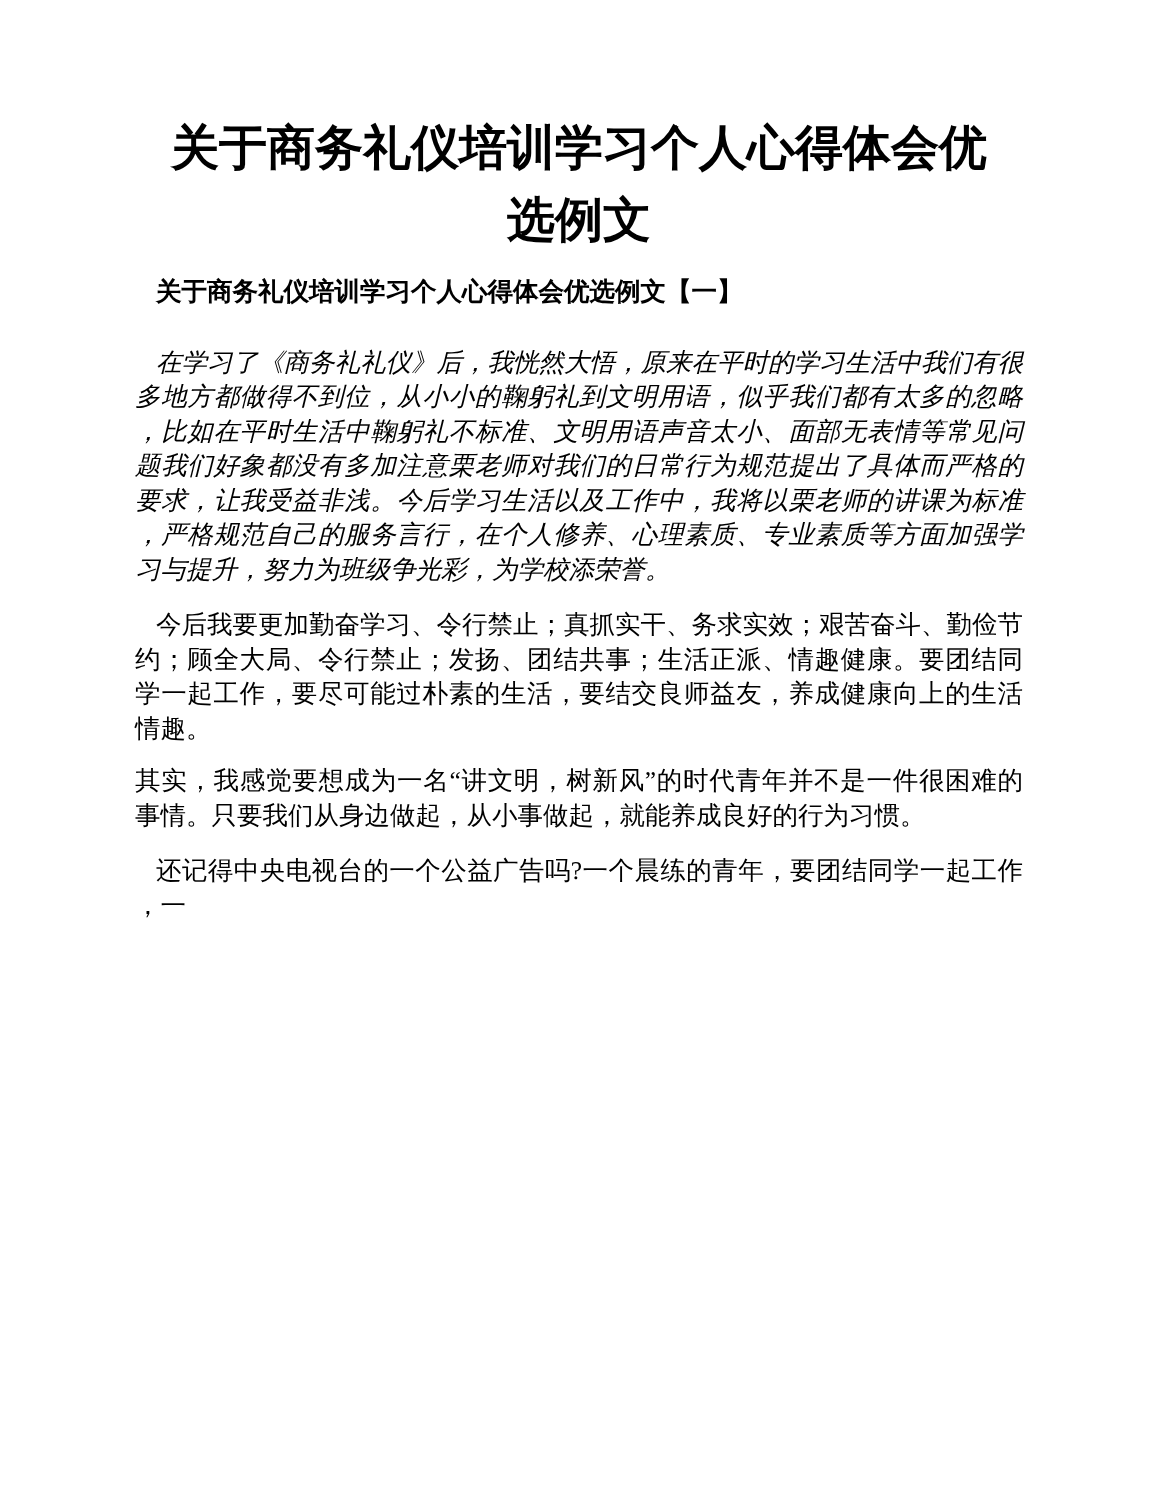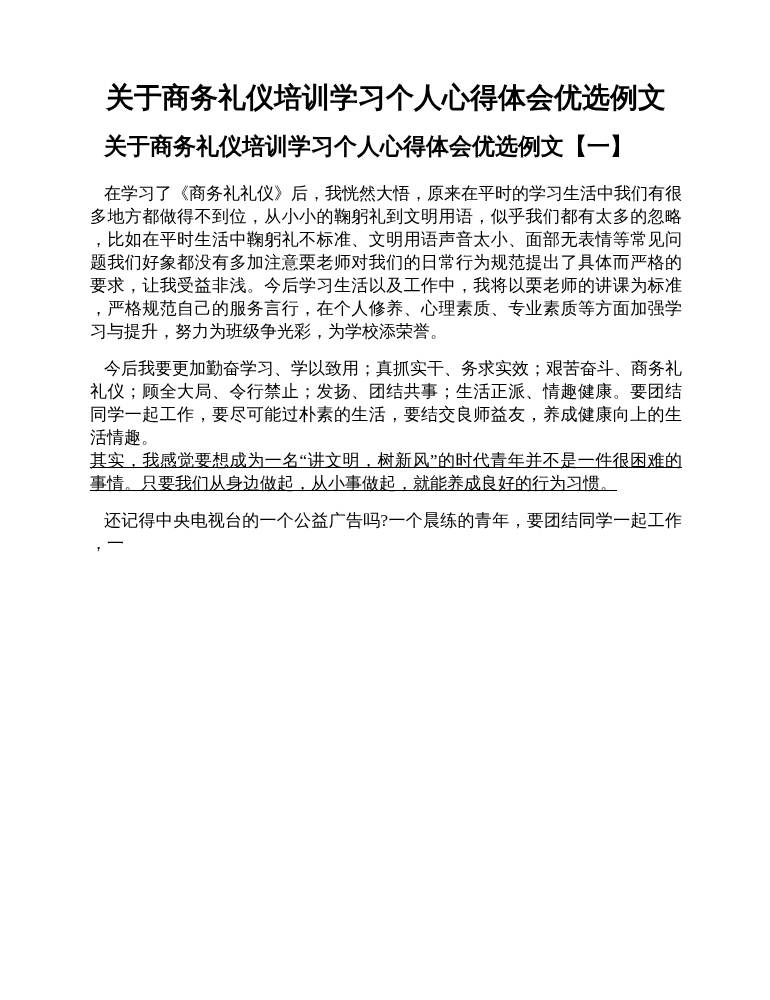--- a/index.html
+++ b/index.html
@@ -16,66 +16,66 @@
   }
   .page {
     box-sizing: border-box;
     width: 770px;
     height: 1000px;
     padding: 74px 88px 0 90px; 
   }
   .doc-title {
     max-width: 560px;
     margin: 0 auto;
-    font-size: 28px;
+    font-size: 32px;
     line-height: 48px;
     font-weight: bold;
     text-align: center;
     word-break: break-all;
     line-break: anywhere;
   }
   .section-heading {
     margin: 13px 0 0 0;
-    font-size: 23px;
+    font-size: 17px;
     line-height: 23px;
     font-weight: bold;
     text-indent: 14px;
     word-break: break-all;
     line-break: anywhere;
   }
   .paragraphs {
     margin-top: 24px;
   }
   .para {
     margin: 14px 0 0 0;
     font-size: 17px;
     line-height: 23px;
     text-align: justify;
     text-indent: 14px;
     word-break: break-all;
     line-break: anywhere;
   }
   .para:first-child {
     margin-top: 0;
+    font-style: italic;
   }
   .para.no-indent {
     text-indent: 0;
   }
   .para.attached {
-    margin-top: 0;
-    text-decoration: underline;
+    margin-top: 12px;
   }
 </style>
 </head>
 <body>
 
 <div class="page">
   <h1 class="doc-title">关于商务礼仪培训学习个人心得体会优选例文</h1>
 
   <div class="section-heading">关于商务礼仪培训学习个人心得体会优选例文【一】</div>
 
   <div class="paragraphs">
       <p class="para">在学习了《商务礼礼仪》后，我恍然大悟，原来在平时的学习生活中我们有很多地方都做得不到位，从小小的鞠躬礼到文明用语，似乎我们都有太多的忽略，比如在平时生活中鞠躬礼不标准、文明用语声音太小、面部无表情等常见问题我们好象都没有多加注意栗老师对我们的日常行为规范提出了具体而严格的要求，让我受益非浅。今后学习生活以及工作中，我将以栗老师的讲课为标准，严格规范自己的服务言行，在个人修养、心理素质、专业素质等方面加强学习与提升，努力为班级争光彩，为学校添荣誉。</p>
-      <p class="para">今后我要更加勤奋学习、学以致用；真抓实干、务求实效；艰苦奋斗、商务礼礼仪；顾全大局、令行禁止；发扬、团结共事；生活正派、情趣健康。要团结同学一起工作，要尽可能过朴素的生活，要结交良师益友，养成健康向上的生活情趣。</p>
+      <p class="para">今后我要更加勤奋学习、令行禁止；真抓实干、务求实效；艰苦奋斗、勤俭节约；顾全大局、令行禁止；发扬、团结共事；生活正派、情趣健康。要团结同学一起工作，要尽可能过朴素的生活，要结交良师益友，养成健康向上的生活情趣。</p>
       <p class="para no-indent attached">其实，我感觉要想成为一名“讲文明，树新风”的时代青年并不是一件很困难的事情。只要我们从身边做起，从小事做起，就能养成良好的行为习惯。</p>
       <p class="para">还记得中央电视台的一个公益广告吗?一个晨练的青年，要团结同学一起工作，一</p>
     </div>
 </div>
 
 </body></html>

